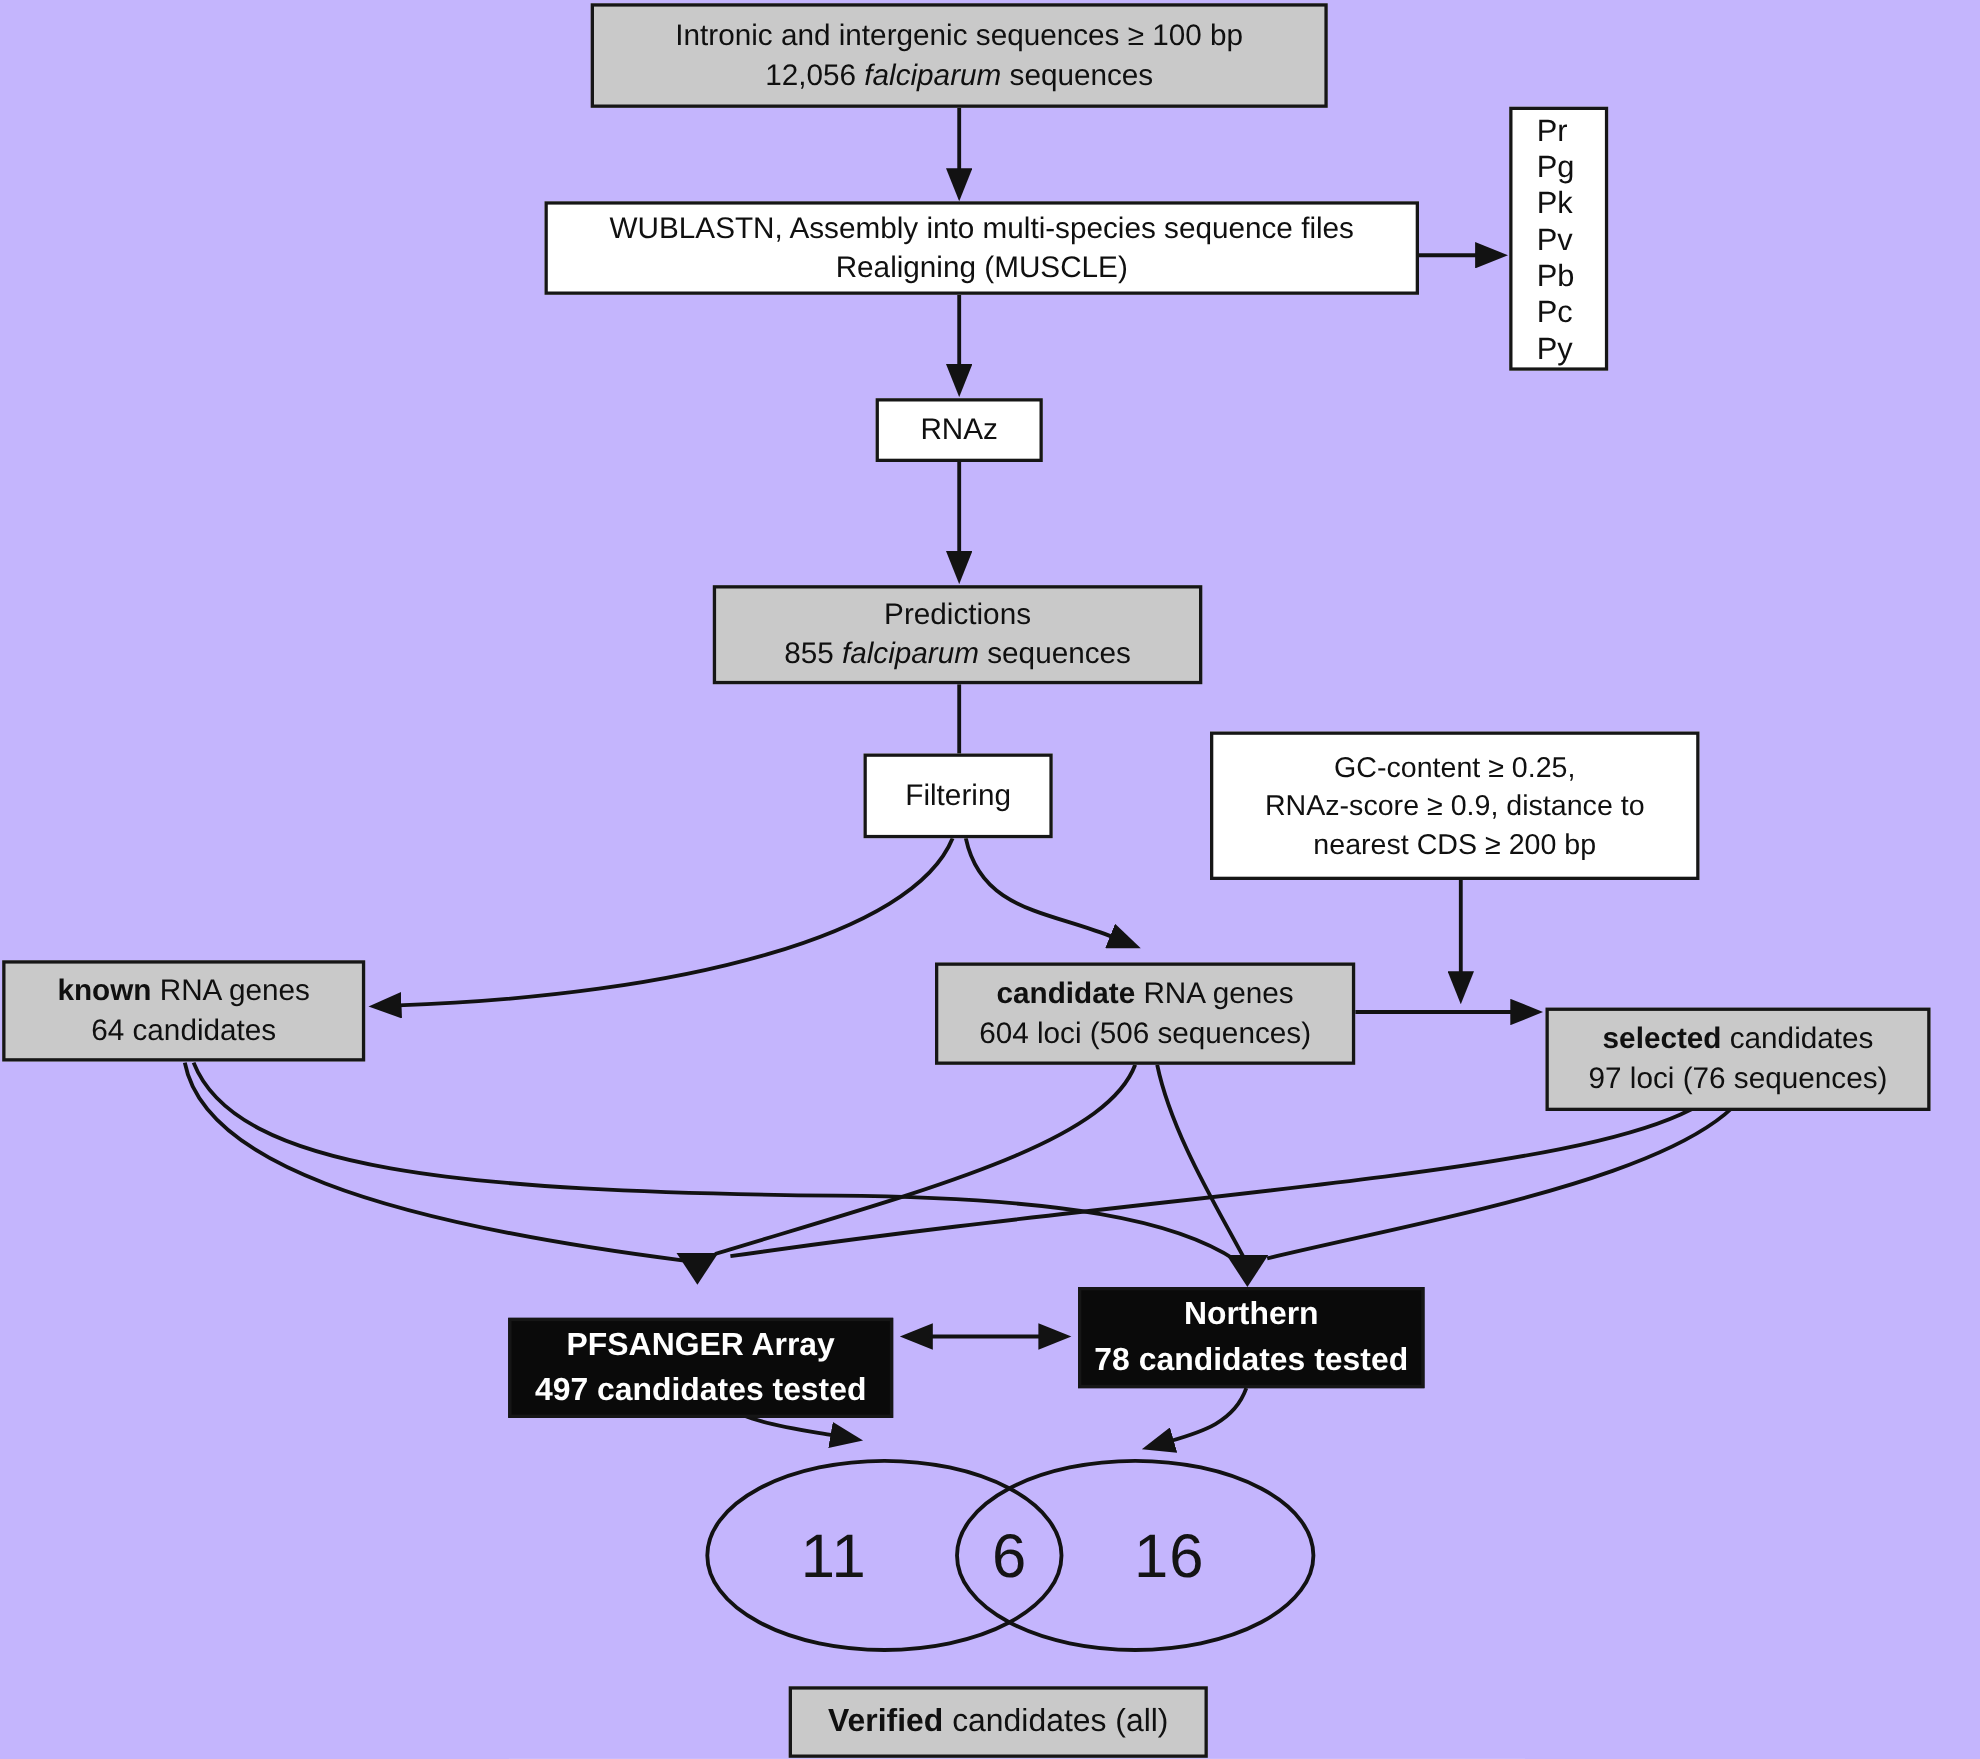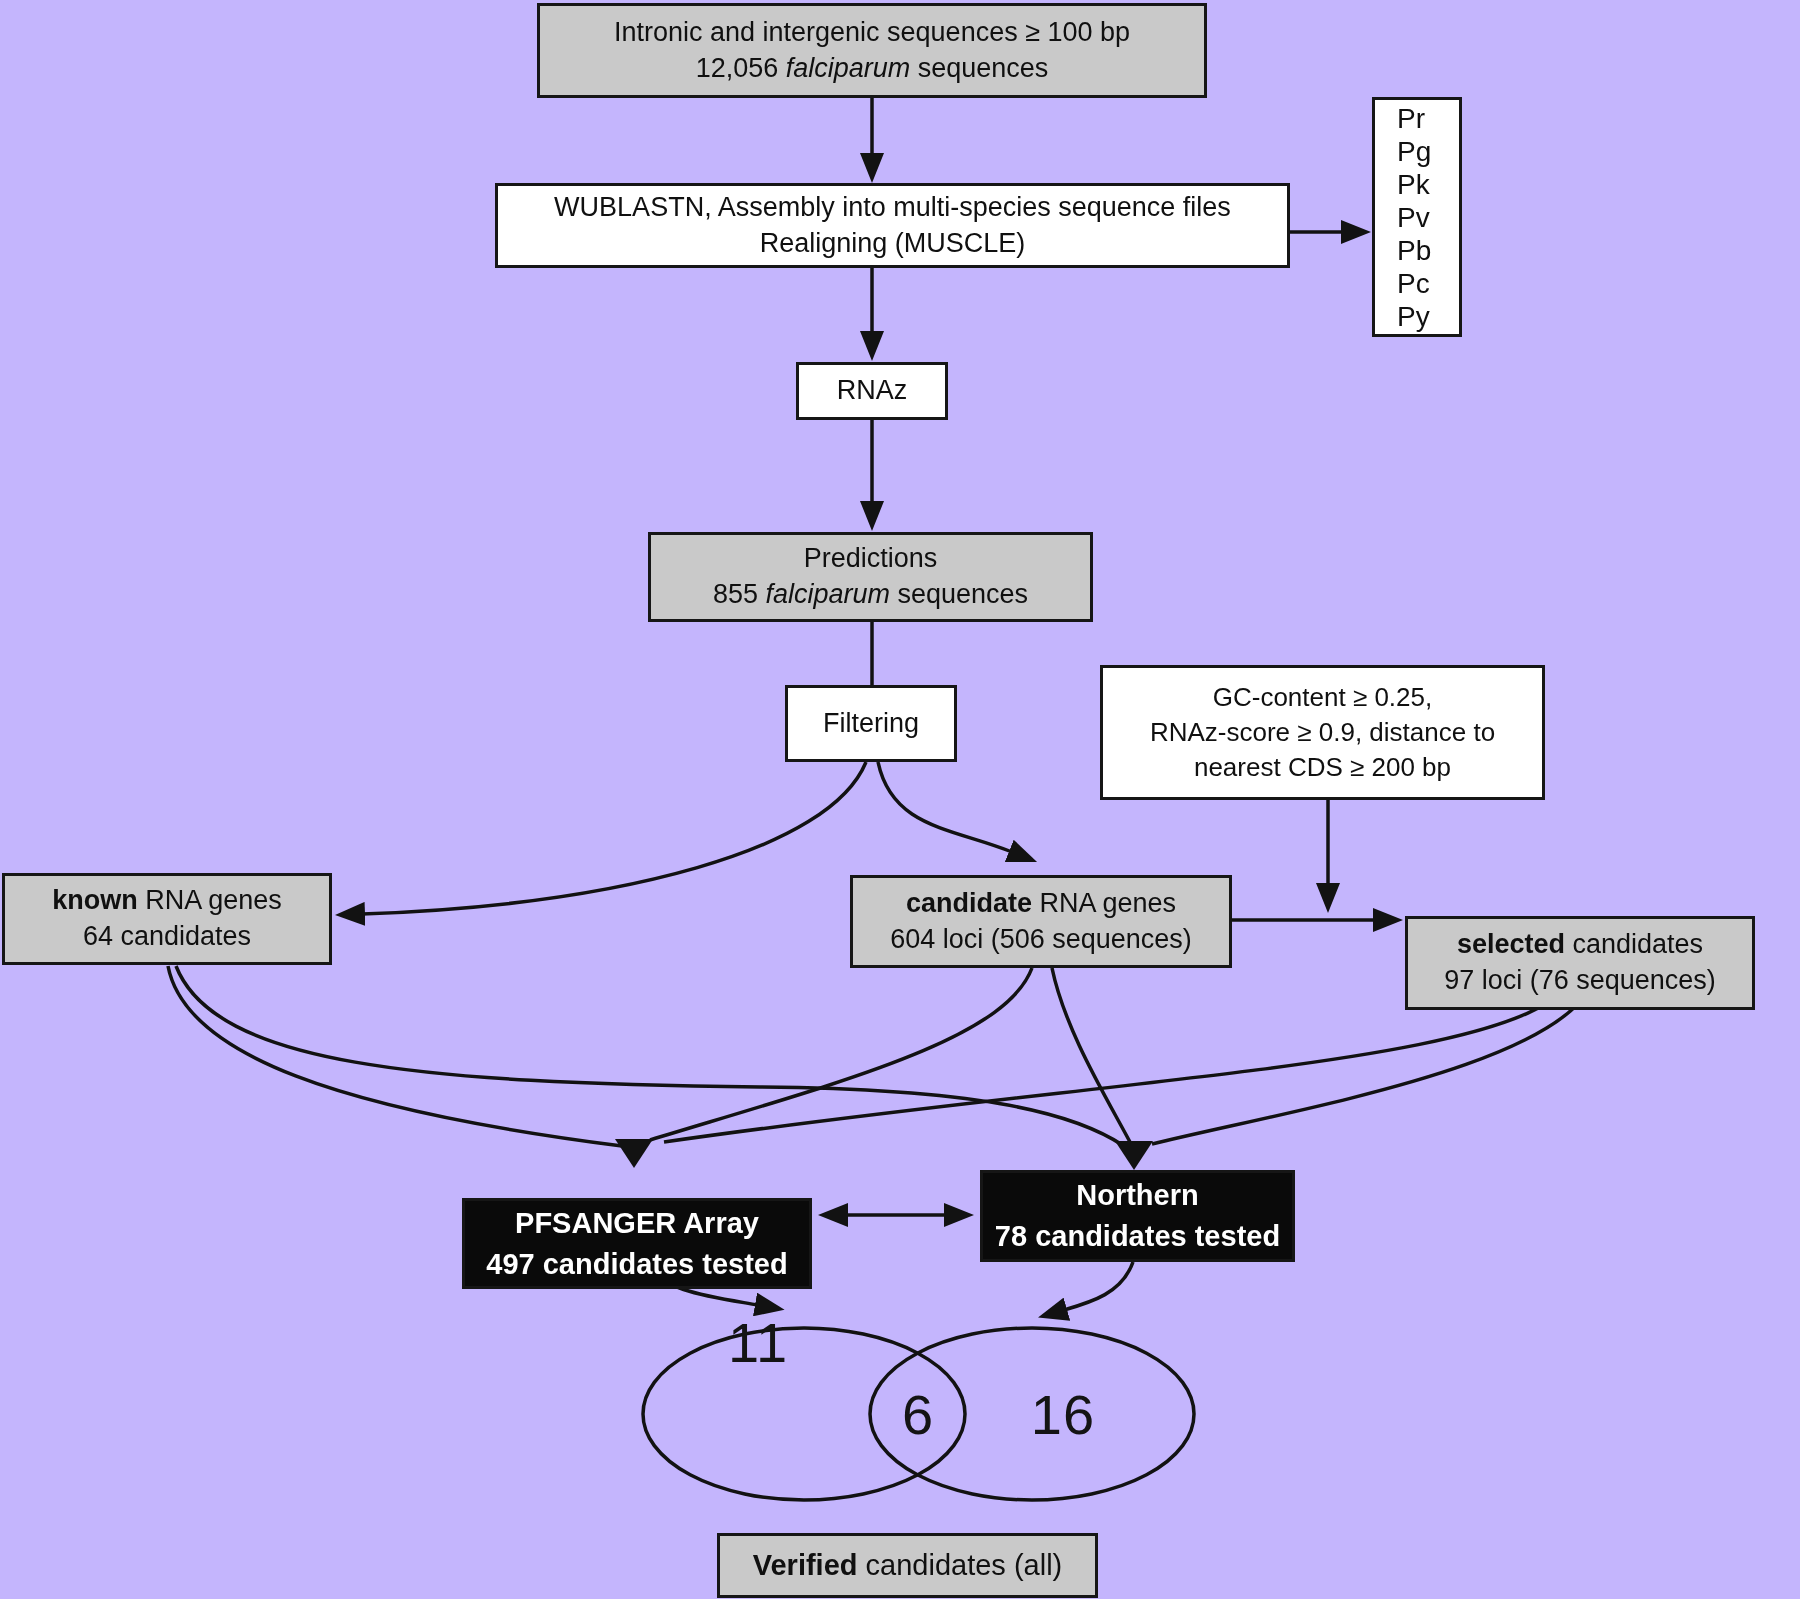--- a/index.html
+++ b/index.html
@@ -151,21 +151,21 @@
   <div class="bx blackbox" style="left:462px;top:1169px;width:350px;height:91px;margin-top:29px;">
     <div>PFSANGER Array</div>
     <div>497 candidates tested</div>
   </div>
 
   <div class="bx blackbox" style="left:980px;top:1170px;width:315px;height:92px;">
     <div>Northern</div>
     <div>78 candidates tested</div>
   </div>
 
-  <div class="venn-num" style="left:758px;top:1342px;">11</div>
+  <div class="venn-num" style="left:758px;top:1414px;">11</div>
   <div class="venn-num" style="left:918px;top:1414px;">6</div>
   <div class="venn-num" style="left:1063px;top:1414px;">16</div>
 
   <div class="bx gray verified-box" style="left:717px;top:1533px;width:381px;height:65px;">
     <div>
       <span class="bold">Verified</span><span> candidates (all)</span>
     </div>
   </div>
 
 </div>

